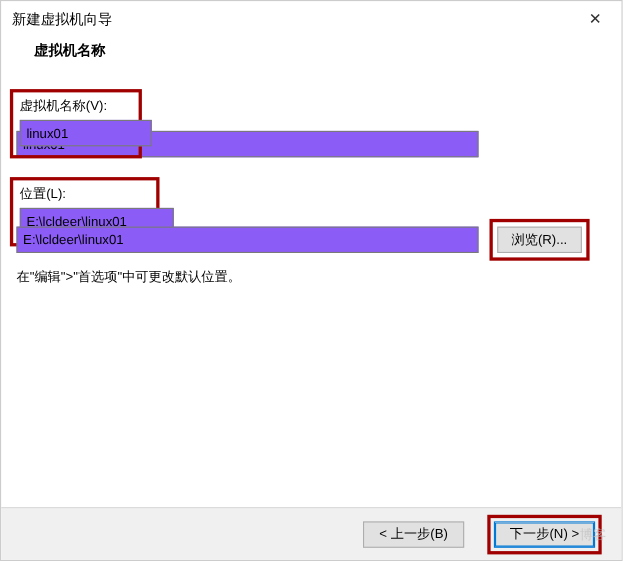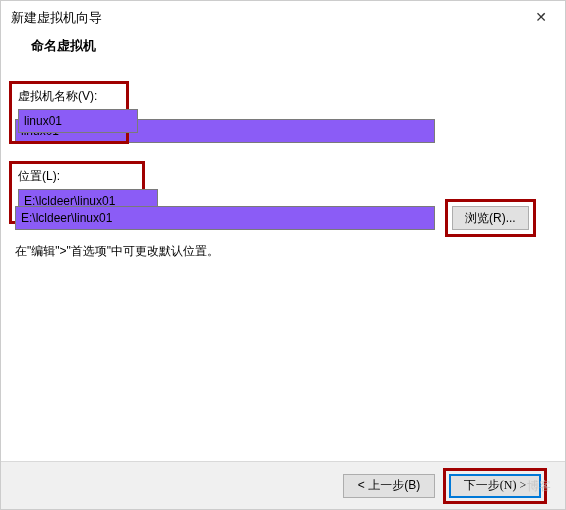--- a/index.html
+++ b/index.html
@@ -96,36 +96,35 @@
   .footer {
     position: absolute;
     bottom: 0; left: 0; right: 0;
     height: 48px;
     background: #f0f0f0;
     border-top: 1px solid #d9d9d9;
     display: flex;
     justify-content: flex-end;
     align-items: center;
     padding-right: 16px;
-    gap: 8px;
+    gap: 21px;
   }
   .wiz-btn {
     height: 24px;
     min-width: 92px;
     border: 1px solid #adadad;
     background: #e1e1e1;
     font-family: inherit;
     font-size: 12px;
     cursor: pointer;
     padding: 0 10px;
   }
   .wiz-btn.default {
     border: 1px solid #0078d7;
     box-shadow: inset 0 0 0 1px #0078d7;
-    font-family: Liberation Serif, serif;
   }
   .highlight-next {
     border: 3px solid #a00000;
     padding: 3px;
     display: inline-flex;
     margin-right: 2px;
   }
   .watermark {
     position: absolute;
     right: 14px;
@@ -138,21 +137,21 @@
 </style>
 </head>
 <body>
 
 <div class="titlebar">
   <span class="title">新建虚拟机向导</span>
   <span class="close-btn">✕</span>
 </div>
 
 <div class="header-block">
-  <div class="header-title">命名虚拟机</div>
+  <div class="header-title">虚拟机名称</div>
 </div>
 
 <div class="content">
 
   <div class="field-group">
     <div class="highlight-box highlight-name">
       <div class="field-label">虚拟机名称(V):</div>
       <input type="text" class="text-input" style="width: 120px;" value="linux01">
     </div>
     <input type="text" class="text-input" style="margin-top: -25px; position: relative; z-index: -1;" value="linux01">

